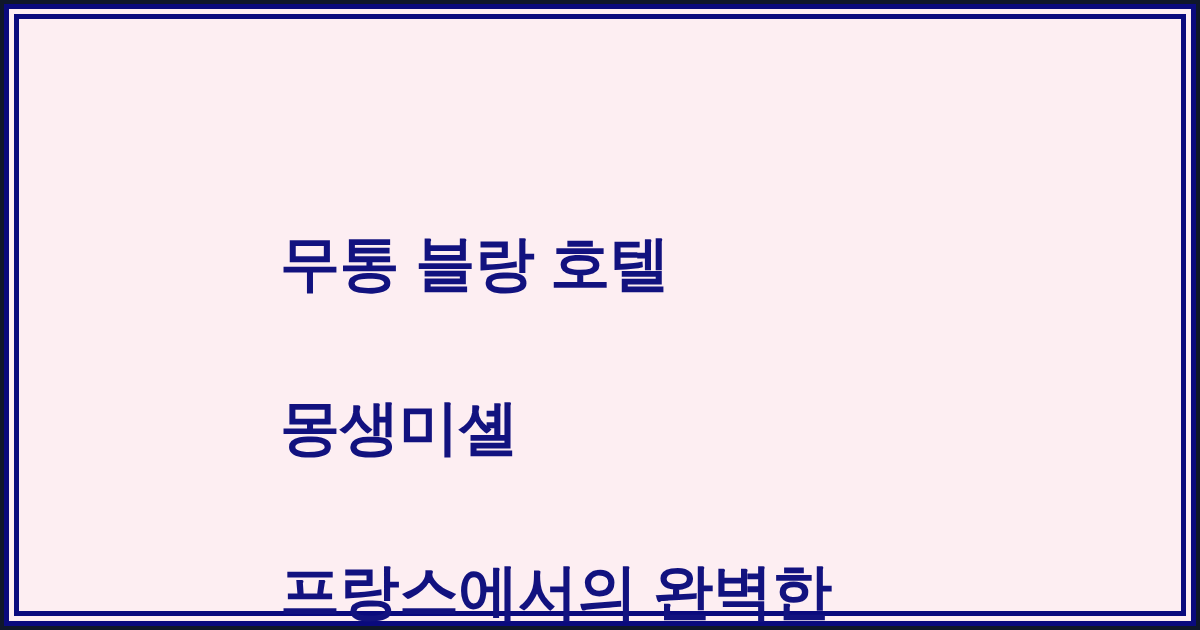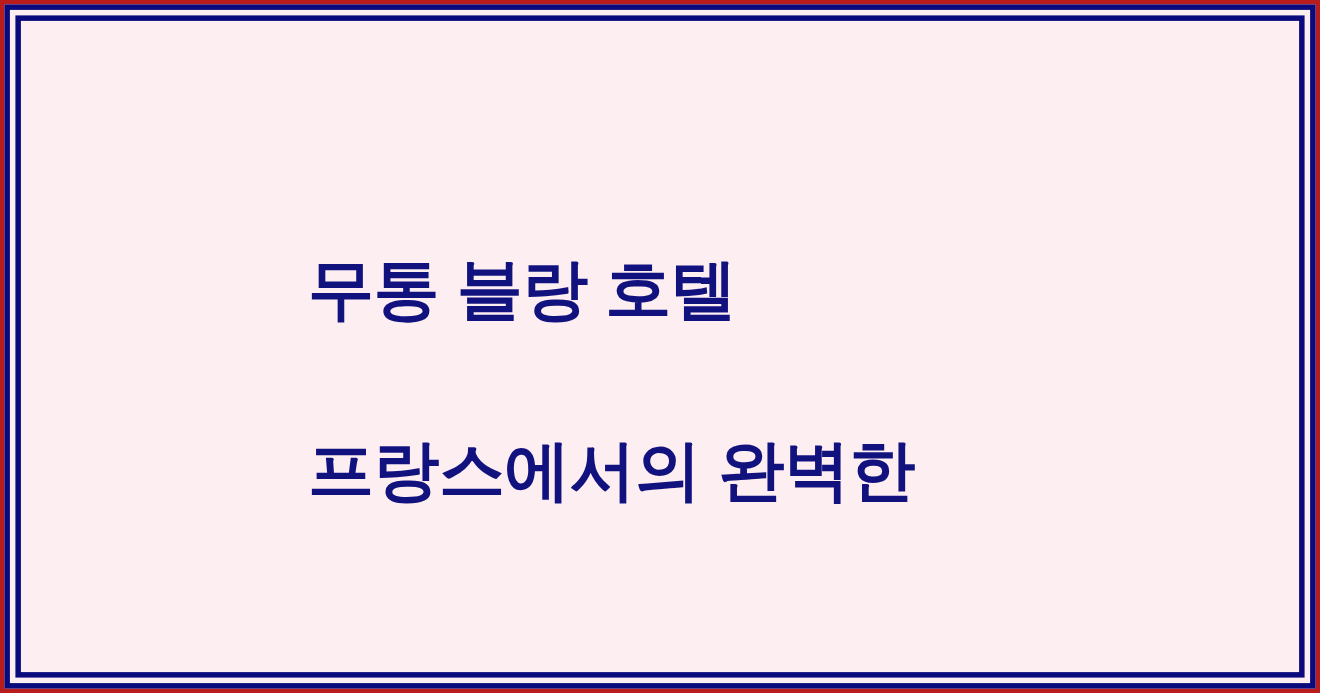--- a/index.html
+++ b/index.html
@@ -14,21 +14,21 @@
     overflow: hidden;
     font-family: "Liberation Sans", "DejaVu Sans", sans-serif;
   }
 
   
   .og-card {
     position: relative;
     box-sizing: border-box;
     width: 1200px;
     height: 630px;
-    background: #b91c1c;
+    background: #0f172a;
     padding: 4px;          
   }
 
   
   .frame-outer {
     box-sizing: border-box;
     width: 100%;
     height: 100%;
     border: 5px solid #0a0a7d;
     padding: 5px;          
@@ -74,19 +74,20 @@
 <body>
 
 <div class="og-card">
 
   <div class="frame-outer">
 
     <div class="frame-inner">
 
       <h1 class="headline">
         <span class="headline-line">무통 블랑 호텔</span>
+        <span class="headline-line">몽생미셸</span>
         <span class="headline-line">프랑스에서의 완벽한</span>
         
       </h1>
 
     </div>
   </div>
 </div>
 
 </body></html>

